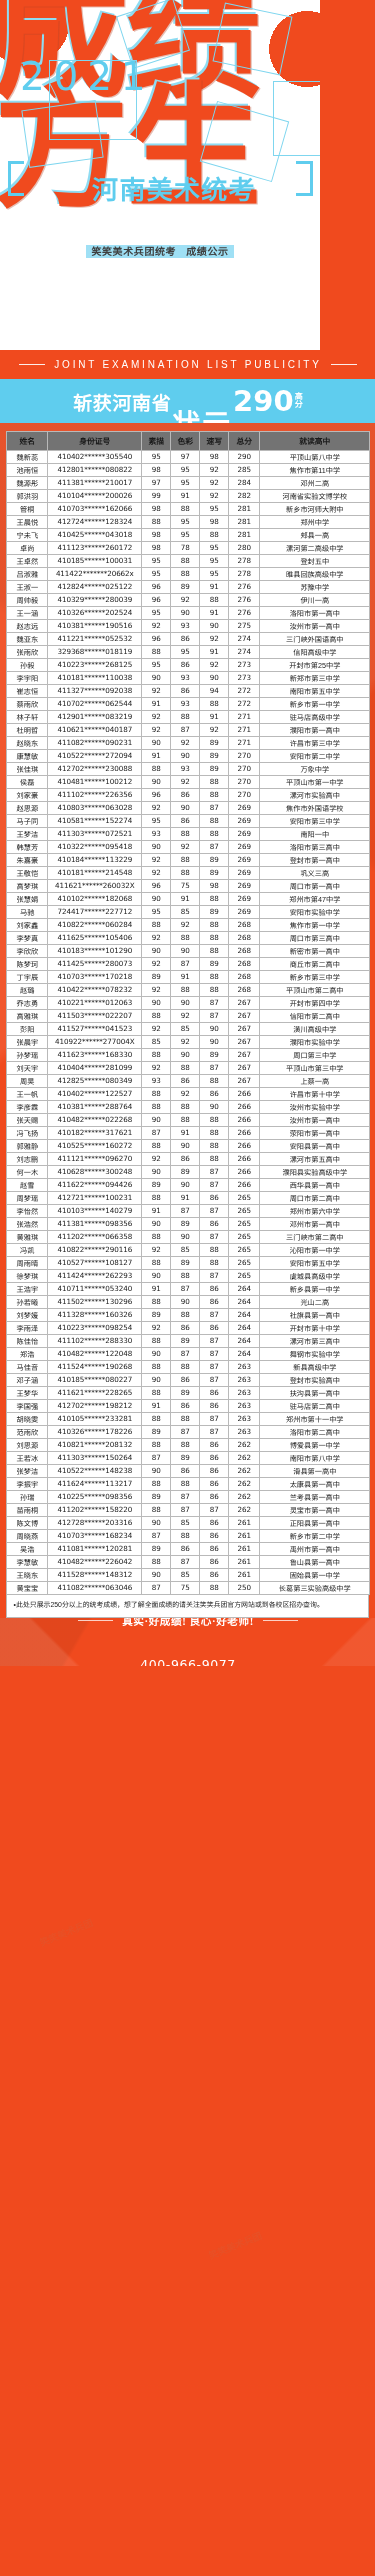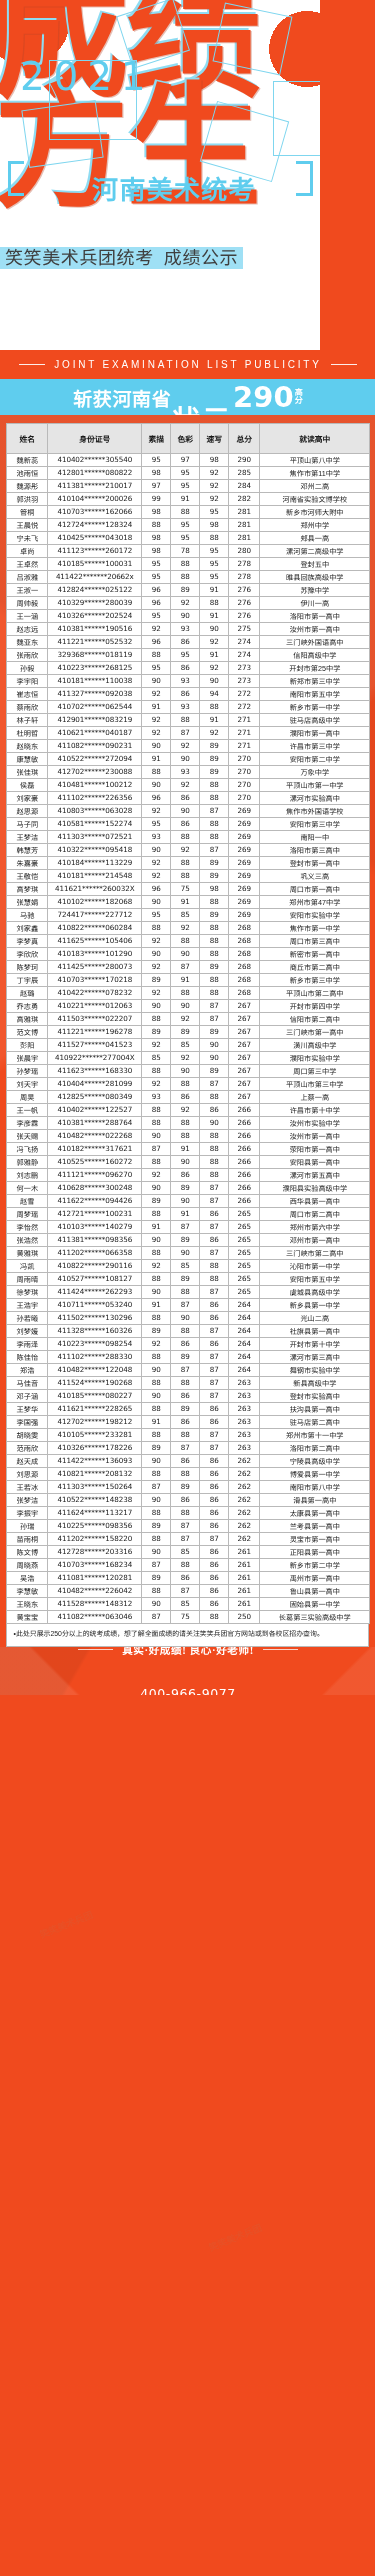--- a/index.html
+++ b/index.html
@@ -87,22 +87,23 @@
     height: 35px;
     border: 3.1px solid #5fcdee;
   }
   .hero-bracket-l { left: 7.5px;  border-right: none; }
   .hero-bracket-r { right: 7.5px; border-left: none; }
 
   .hero-sub-cn2 {
     position: absolute;
     left: 0; right: 0;
     top: 243px;
-    font-size: 18px;
-    font-weight: 400;
+    text-align: center;
+    font-size: 10px;
+    font-weight: 700;
     letter-spacing: 0.6px;
     color: #3f3f3f;
   }
   .hero-sub-hl {
     background: #9fe0f5;
     padding: 1.3px 5px;
   }
 
   
   .eng-strip {
@@ -121,21 +122,21 @@
     color: #ffffff;
     font-size: 10px;
     letter-spacing: 2.8px;
     font-weight: 400;
     font-family: "Liberation Sans", sans-serif;
   }
 
   
   .champ {
     position: relative;
-    height: 36px;
+    height: 44px;
     background: #5fcdee;
     display: flex;
     align-items: center;
     justify-content: center;
     gap: 1px;
     color: #ffffff;
   }
   .champ-pre  { font-size: 19px; font-weight: 700; letter-spacing: 0.6px; }
   .champ-word { font-size: 28px; font-weight: 700; letter-spacing: 1.9px; margin-top: 41px; }
   .champ-num  { font-size: 29px; font-weight: 700; font-family: "DejaVu Sans", sans-serif; line-height: 1; }
@@ -168,22 +169,22 @@
     font-size: 7.2px;
     color: #1a1a1a;
     height: 13px;
     padding: 0 1.3px;
     white-space: nowrap;
     overflow: hidden;
   }
   table.grades th {
     font-weight: 700;
     font-size: 7.8px;
-    height: 30px;
-    background: #e5e5e5;
+    height: 19px;
+    background: #737373;
   }
   col.c-name   { width: 41px; }
   col.c-id     { width: 94px; }
   col.c-sk     { width: 29px; }
   col.c-col    { width: 29px; }
   col.c-sp     { width: 29px; }
   col.c-total  { width: 31px; }
   col.c-school { width: 110px; }
   td.id { font-family: "DejaVu Sans", sans-serif; font-size: 6.6px; letter-spacing: -0.1px; }
   td.num { font-family: "DejaVu Sans", sans-serif; font-size: 7.2px; }
@@ -712,29 +713,20 @@
           <tr>
             <td class="name">高雅琪</td>
             <td class="id">411503******022207</td>
             <td class="num">88</td>
             <td class="num">92</td>
             <td class="num">87</td>
             <td class="num">267</td>
             <td class="school">信阳市第二高中</td>
           </tr>
           <tr>
-            <td class="name">范文博</td>
-            <td class="id">411221******196278</td>
-            <td class="num">89</td>
-            <td class="num">89</td>
-            <td class="num">89</td>
-            <td class="num">267</td>
-            <td class="school">三门峡市第一高中</td>
-          </tr>
-          <tr>
             <td class="name">彭阳</td>
             <td class="id">411527******041523</td>
             <td class="num">92</td>
             <td class="num">85</td>
             <td class="num">90</td>
             <td class="num">267</td>
             <td class="school">潢川高级中学</td>
           </tr>
           <tr>
             <td class="name">张晨宇</td>
@@ -1007,29 +999,20 @@
             <td class="school">郑州市第十一中学</td>
           </tr>
           <tr>
             <td class="name">范雨欣</td>
             <td class="id">410326******178226</td>
             <td class="num">89</td>
             <td class="num">87</td>
             <td class="num">87</td>
             <td class="num">263</td>
             <td class="school">洛阳市第二高中</td>
-          </tr>
-          <tr>
-            <td class="name">赵天成</td>
-            <td class="id">411422******136093</td>
-            <td class="num">90</td>
-            <td class="num">86</td>
-            <td class="num">86</td>
-            <td class="num">262</td>
-            <td class="school">宁陵县高级中学</td>
           </tr>
           <tr>
             <td class="name">刘思源</td>
             <td class="id">410821******208132</td>
             <td class="num">88</td>
             <td class="num">88</td>
             <td class="num">86</td>
             <td class="num">262</td>
             <td class="school">博爱县第一中学</td>
           </tr>

